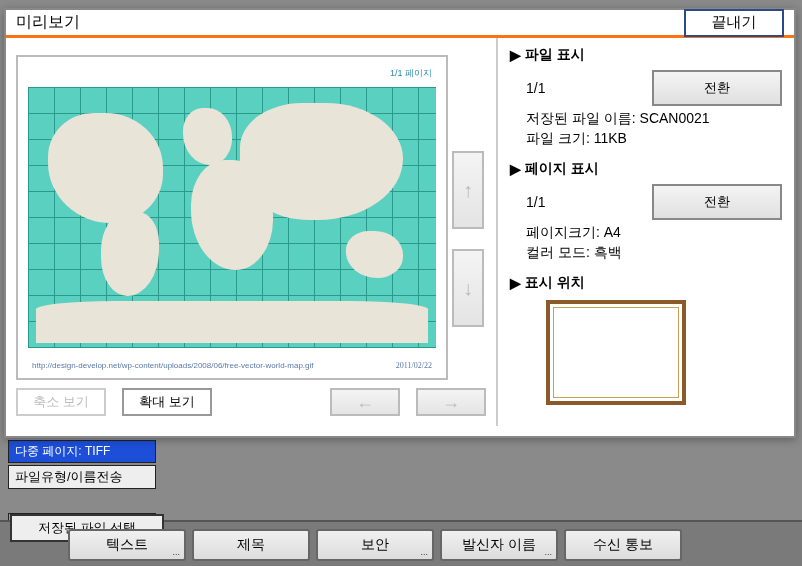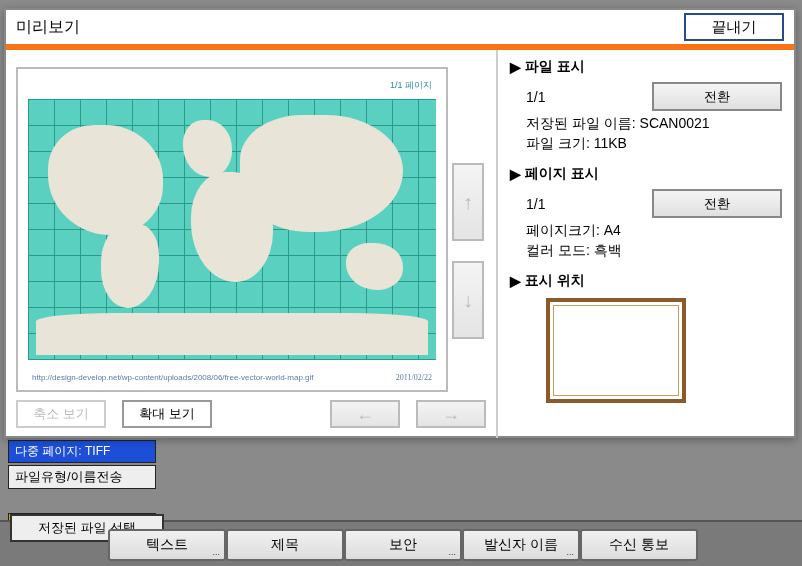--- a/index.html
+++ b/index.html
@@ -7,27 +7,27 @@
 
 .backdrop { position: absolute; top: 0; left: 0; width: 802px; height: 566px; background: #8a8a8a; }
 
 .bg-labels { position: absolute; left: 8px; top: 440px; color: #fff; font-size: 13px; }
 .bg-label-row { background: #3a3a3a; padding: 2px 6px; margin-bottom: 2px; border: 1px solid #222; }
 .bg-label-row.yellow { background: #c9a500; color: #000; text-align: center; width: 148px; }
 .bg-label-row.dark { background: #1d4ed8; color: #fff; font-size: 12px; }
 
 .footer-bar { position: absolute; bottom: 0; left: 0; width: 802px; height: 46px; background: #7a7a7a; border-top: 2px solid #555; display: flex; align-items: center; }
 .footer-left-btn { width: 154px; height: 28px; margin-left: 4px; background: #eee; border: 2px solid #333; font-size: 13px; display: flex; align-items: center; justify-content: center; position: absolute; bottom: 24px; left: 6px; }
-.footer-btns { display: flex; gap: 0; margin-left: 108px; margin-top: 2px; }
+.footer-btns { display: flex; gap: 6px; margin-left: 68px; margin-top: 2px; }
 .footer-btn { width: 118px; height: 32px; background: linear-gradient(#f0f0f0,#ddd); border: 2px solid #666; border-radius: 3px; font-size: 14px; display: flex; align-items: center; justify-content: center; position: relative; }
 .footer-btn .corner { position: absolute; right: 4px; bottom: 2px; font-size: 9px; color: #333; }
 
 .dialog { position: absolute; top: 8px; left: 4px; width: 792px; height: 430px; background: #fff; border: 2px solid #888; box-shadow: 0 2px 8px rgba(0,0,0,0.3); }
 
-.dialog-title-bar { height: 40px; border-bottom: 6px solid #f97316; display: flex; align-items: center; padding: 0 10px; }
+.dialog-title-bar { height: 28px; border-bottom: 3px solid #f97316; display: flex; align-items: center; padding: 0 10px; }
 .dialog-title { font-size: 16px; flex: 1; }
 .finish-btn { width: 100px; height: 28px; border: 2px solid #2a4a8a; border-radius: 0; background: #fff; font-size: 15px; display: flex; align-items: center; justify-content: center; }
 
 .dialog-body { display: flex; height: 388px; }
 
 .preview-pane { width: 492px; padding: 10px; display: flex; flex-direction: column; border-right: 2px solid #ccc; }
 .preview-image-wrap { flex: 1; border: 2px solid #bbb; background: #fff; position: relative; padding: 8px; margin-top: 7px; }
 .page-number-label { position: absolute; top: 10px; right: 14px; font-size: 9px; color: #2a8aaa; }
 .map-box { position: absolute; top: 30px; left: 10px; right: 10px; bottom: 30px; background: #5ad0c0; overflow: hidden; }
 .map-grid { position: absolute; inset: 0; background-image: linear-gradient(#2a9a8a 1px, transparent 1px), linear-gradient(90deg, #2a9a8a 1px, transparent 1px); background-size: 26px 26px; }
@@ -42,21 +42,21 @@
 .zoom-btn { width: 90px; height: 28px; border: 2px solid #999; background: #fff; font-size: 13px; display: flex; align-items: center; justify-content: center; }
 .zoom-btn.disabled { color: #bbb; border-color: #ccc; }
 .nav-btn { width: 70px; height: 28px; border: 2px solid #bbb; background: linear-gradient(#f4f4f4,#e4e4e4); display: flex; align-items: center; justify-content: center; color: #bbb; font-size: 18px; }
 .spacer { flex: 1; }
 
 .info-pane { flex: 1; padding: 8px 12px; font-size: 14px; }
 .section { margin-bottom: 12px; }
 .section-header { display: flex; align-items: center; font-weight: bold; margin-bottom: 6px; }
 .section-header .arrow { margin-right: 4px; }
 .section-row { display: flex; align-items: center; margin: 4px 0 4px 16px; gap: 12px; }
-.switch-btn { width: 130px; height: 29px; border: 2px solid #888; background: linear-gradient(#f4f4f4,#e0e0e0); font-size: 13px; display: flex; align-items: center; justify-content: center; margin-left: auto; }
+.switch-btn { width: 130px; height: 36px; border: 2px solid #888; background: linear-gradient(#f4f4f4,#e0e0e0); font-size: 13px; display: flex; align-items: center; justify-content: center; margin-left: auto; }
 .info-line { margin-left: 16px; margin-bottom: 2px; font-size: 14px; }
 
 .thumb-box { width: 140px; height: 105px; margin: 8px auto 0 36px; border: 4px solid #8a5a2a; background: #fff; position: relative; padding: 3px; }
 .thumb-inner { width: 100%; height: 100%; border: 1px solid #c8a058; }
 </style>
 </head>
 <body>
 
 <div class="backdrop">
   <div class="bg-labels">

